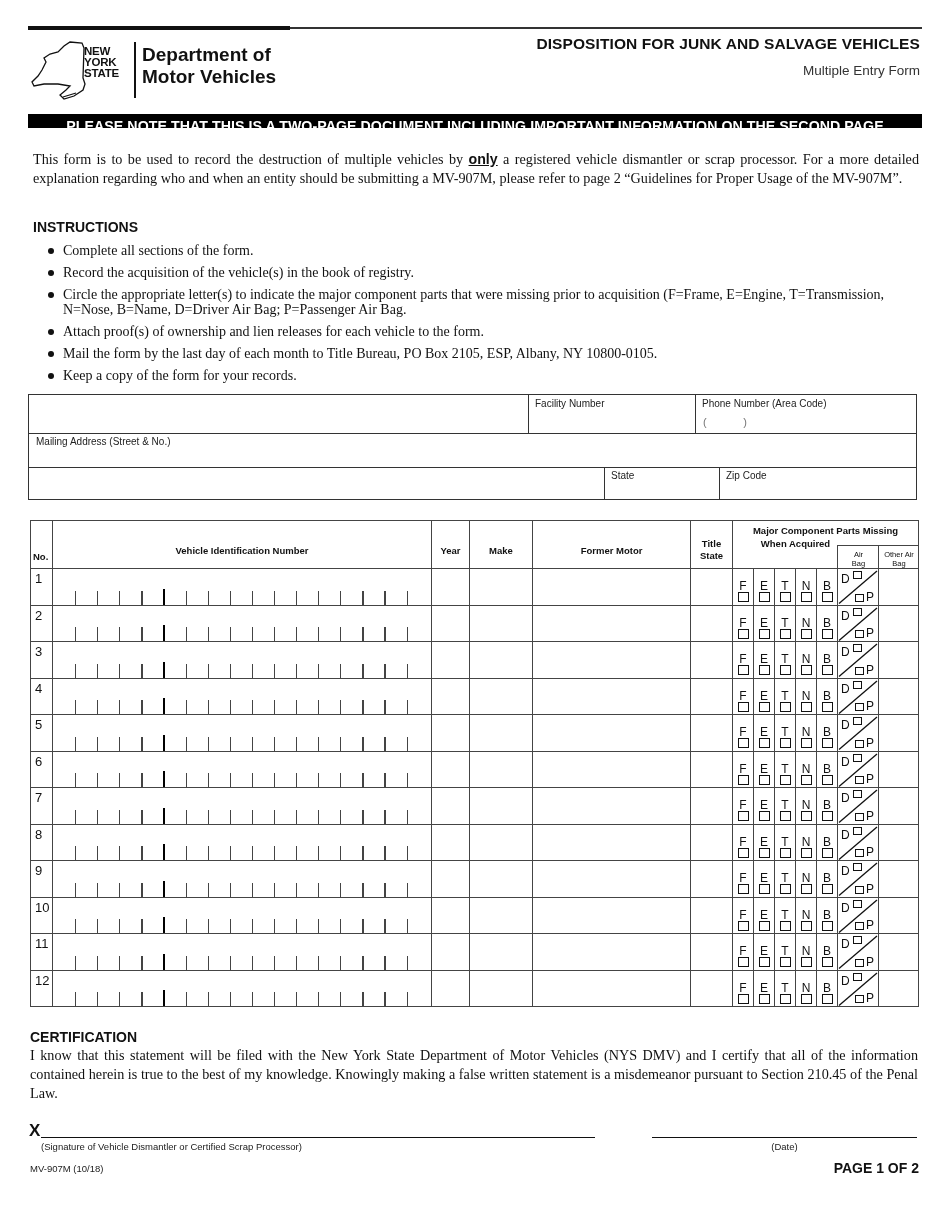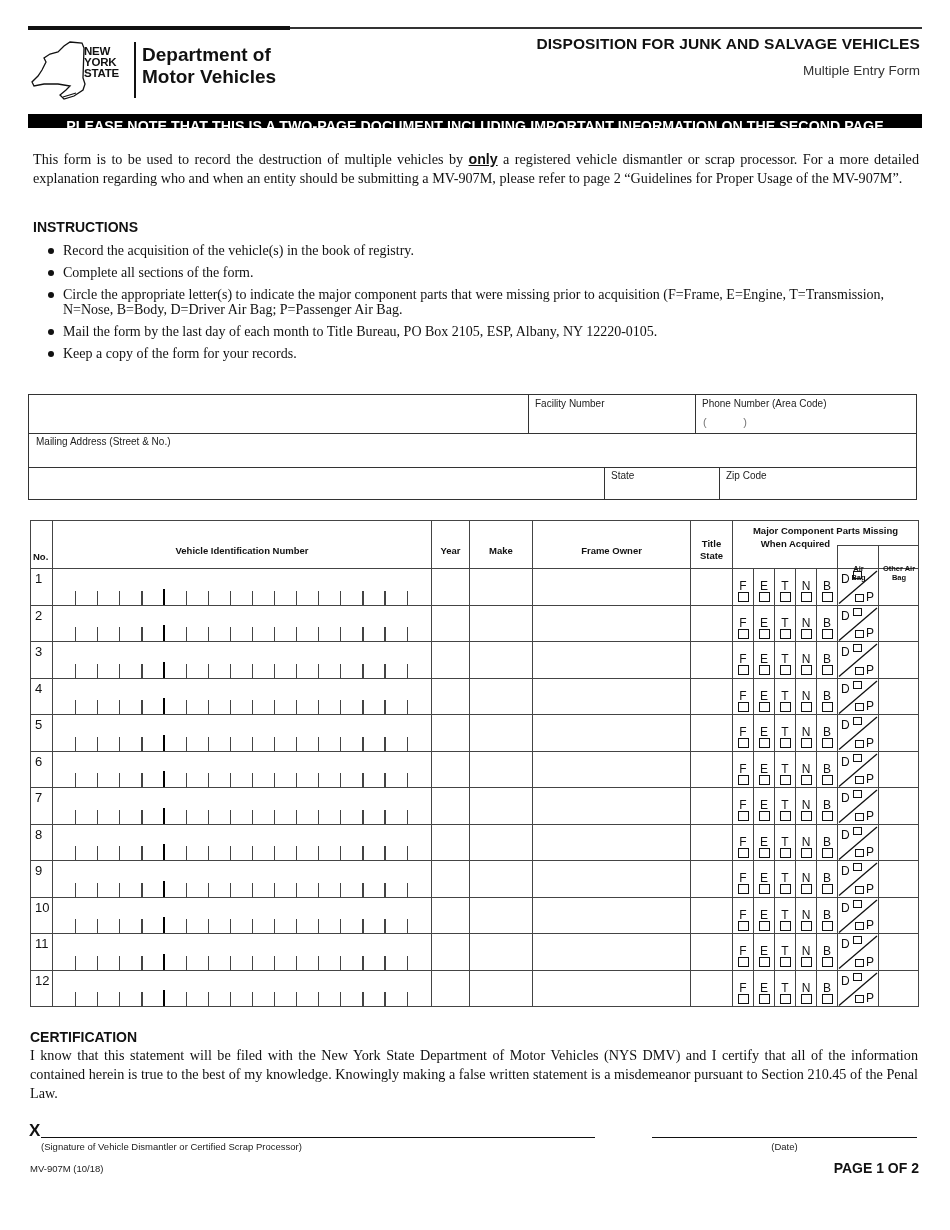--- a/index.html
+++ b/index.html
@@ -37,21 +37,21 @@
   .vtable { left: 30px; top: 520px; width: 888px; border-collapse: collapse; table-layout: fixed; }
   .vtable th, .vtable td { border: 1.4px solid #444; padding: 0; box-sizing: border-box; }
   .vtable th { font-size: 9.5px; font-weight: bold; height: 48px; vertical-align: middle; }
   .vtable td { height: 36.5px; position: relative; vertical-align: top; }
   .th-no { text-align: left; padding-left: 2px !important; vertical-align: bottom !important; }
   .th-no span { display: block; padding-bottom: 6px; }
   .th-vin span, .th-year span, .th-make span, .th-owner span { display: block; padding-top: 12px; }
   .th-title { line-height: 12px; }
   .th-major { position: relative; vertical-align: top !important; }
   .major-title { display: block; text-align: center; font-size: 9.5px; line-height: 13px; padding-top: 3px; width: 100%; }
-  .airbag-sub { position: absolute; top: 24px; height: 24px; font-size: 7.5px; line-height: 9px; border-left: 1.4px solid #444; border-top: 1.4px solid #444; box-sizing: border-box; padding-top: 18px; font-weight: bold; }
+  .airbag-sub { position: absolute; top: 24px; height: 24px; font-size: 7.5px; line-height: 9px; border-left: 1.4px solid #444; border-top: 1.4px solid #444; box-sizing: border-box; padding-top: 4px; font-weight: normal; }
   .row-no { font-size: 13px; padding: 2px 0 0 4px !important; }
   .vin-ticks { position: absolute; left: 0; right: 0; bottom: 0; height: 18px; }
   .tick { position: absolute; bottom: 0; width: 1.3px; height: 14px; background: #444; }
   .tick.mid { background: #000; height: 16px; }
   .cell-input { position: absolute; left: 2px; right: 2px; top: 6px; height: 20px; border: none; outline: none; background: transparent; font-size: 11px; font-family: "Liberation Sans", sans-serif; }
   .part-cell { text-align: center; }
   .part-letter { display: block; font-size: 12px; line-height: 12px; margin-top: 11px; color: #111; }
   .part-box { display: block; width: 11px; height: 10px; margin: 0 auto; border: 1.5px solid #111; box-sizing: border-box; cursor: pointer; }
   .ab-d { position: absolute; left: 3px; top: 4px; font-size: 12px; line-height: 12px; }
   .ab-p { position: absolute; right: 4px; bottom: 2px; font-size: 12px; line-height: 12px; }
@@ -93,24 +93,25 @@
 
 <div class="abs doc-title">DISPOSITION FOR JUNK AND SALVAGE VEHICLES</div>
 <div class="abs doc-subtitle">Multiple Entry Form</div>
 
 <div class="abs banner">PLEASE NOTE THAT THIS IS A TWO-PAGE DOCUMENT INCLUDING IMPORTANT INFORMATION ON THE SECOND PAGE</div>
 
 <div class="abs intro serif"><span>This form is to be used to record the destruction of multiple vehicles by </span><span class="only">only</span><span> a registered vehicle dismantler or scrap processor.  For a more detailed explanation regarding who and when an entity should be submitting a MV-907M, please refer to page 2 “Guidelines for Proper Usage of the MV-907M”.</span></div>
 
 <div class="abs h-instr">INSTRUCTIONS</div>
 <ul class="abs instr-list serif">
+  <li>Complete all sections of the form.</li>
   <li>Record the acquisition of the vehicle(s) in the book of registry.</li>
-  <li>Complete all sections of the form.</li>
-  <li>Circle the appropriate letter(s) to indicate the major component parts that were missing prior to acquisition (F=Frame, E=Engine, T=Transmission, N=Nose, B=Body, D=Driver Air Bag; P=Passenger Air Bag.</li>
-  <li>Mail the form by the last day of each month to Title Bureau, PO Box 2105, ESP, Albany, NY 12220-0105.</li>
+  <li>Circle the appropriate letter(s) to indicate the major component parts that were missing prior to acquisition (F=Frame, E=Engine, T=Transmission, N=Nose, B=Name, D=Driver Air Bag; P=Passenger Air Bag.</li>
+  <li>Attach proof(s) of ownership and lien releases for each vehicle to the form.</li>
+  <li>Mail the form by the last day of each month to Title Bureau, PO Box 2105, ESP, Albany, NY 10800-0105.</li>
   <li>Keep a copy of the form for your records.</li>
 </ul>
 
 <div class="abs info-box">
   <div class="hline" style="left:0;right:0;top:38px;"></div>
   <div class="hline" style="left:0;right:0;top:72px;"></div>
   <div class="vline" style="left:499px;top:0;height:38px;"></div>
   <div class="vline" style="left:666px;top:0;height:38px;"></div>
   <div class="vline" style="left:575px;top:72px;height:33px;"></div>
   <div class="vline" style="left:690px;top:72px;height:33px;"></div>
@@ -161,21 +162,21 @@
       <th class="th-vin">
           <span>Vehicle Identification Number</span>
         </th>
       <th class="th-year">
           <span>Year</span>
         </th>
       <th class="th-make">
           <span>Make</span>
         </th>
       <th class="th-owner">
-          <span>Frame Owner</span>
+          <span>Former Motor</span>
         </th>
       <th class="th-title">
           <div style="width:30px;margin:10px auto 0;">Title State</div>
         </th>
       <th class="th-major" colspan="7">
         <span class="major-title">
           <span>Major Component Parts Missing</span><br>
           <span style="display:inline-block;margin-left:-60px;">When Acquired</span>
         </span>
         <div class="airbag-sub" style="left:104px;width:42px;">

